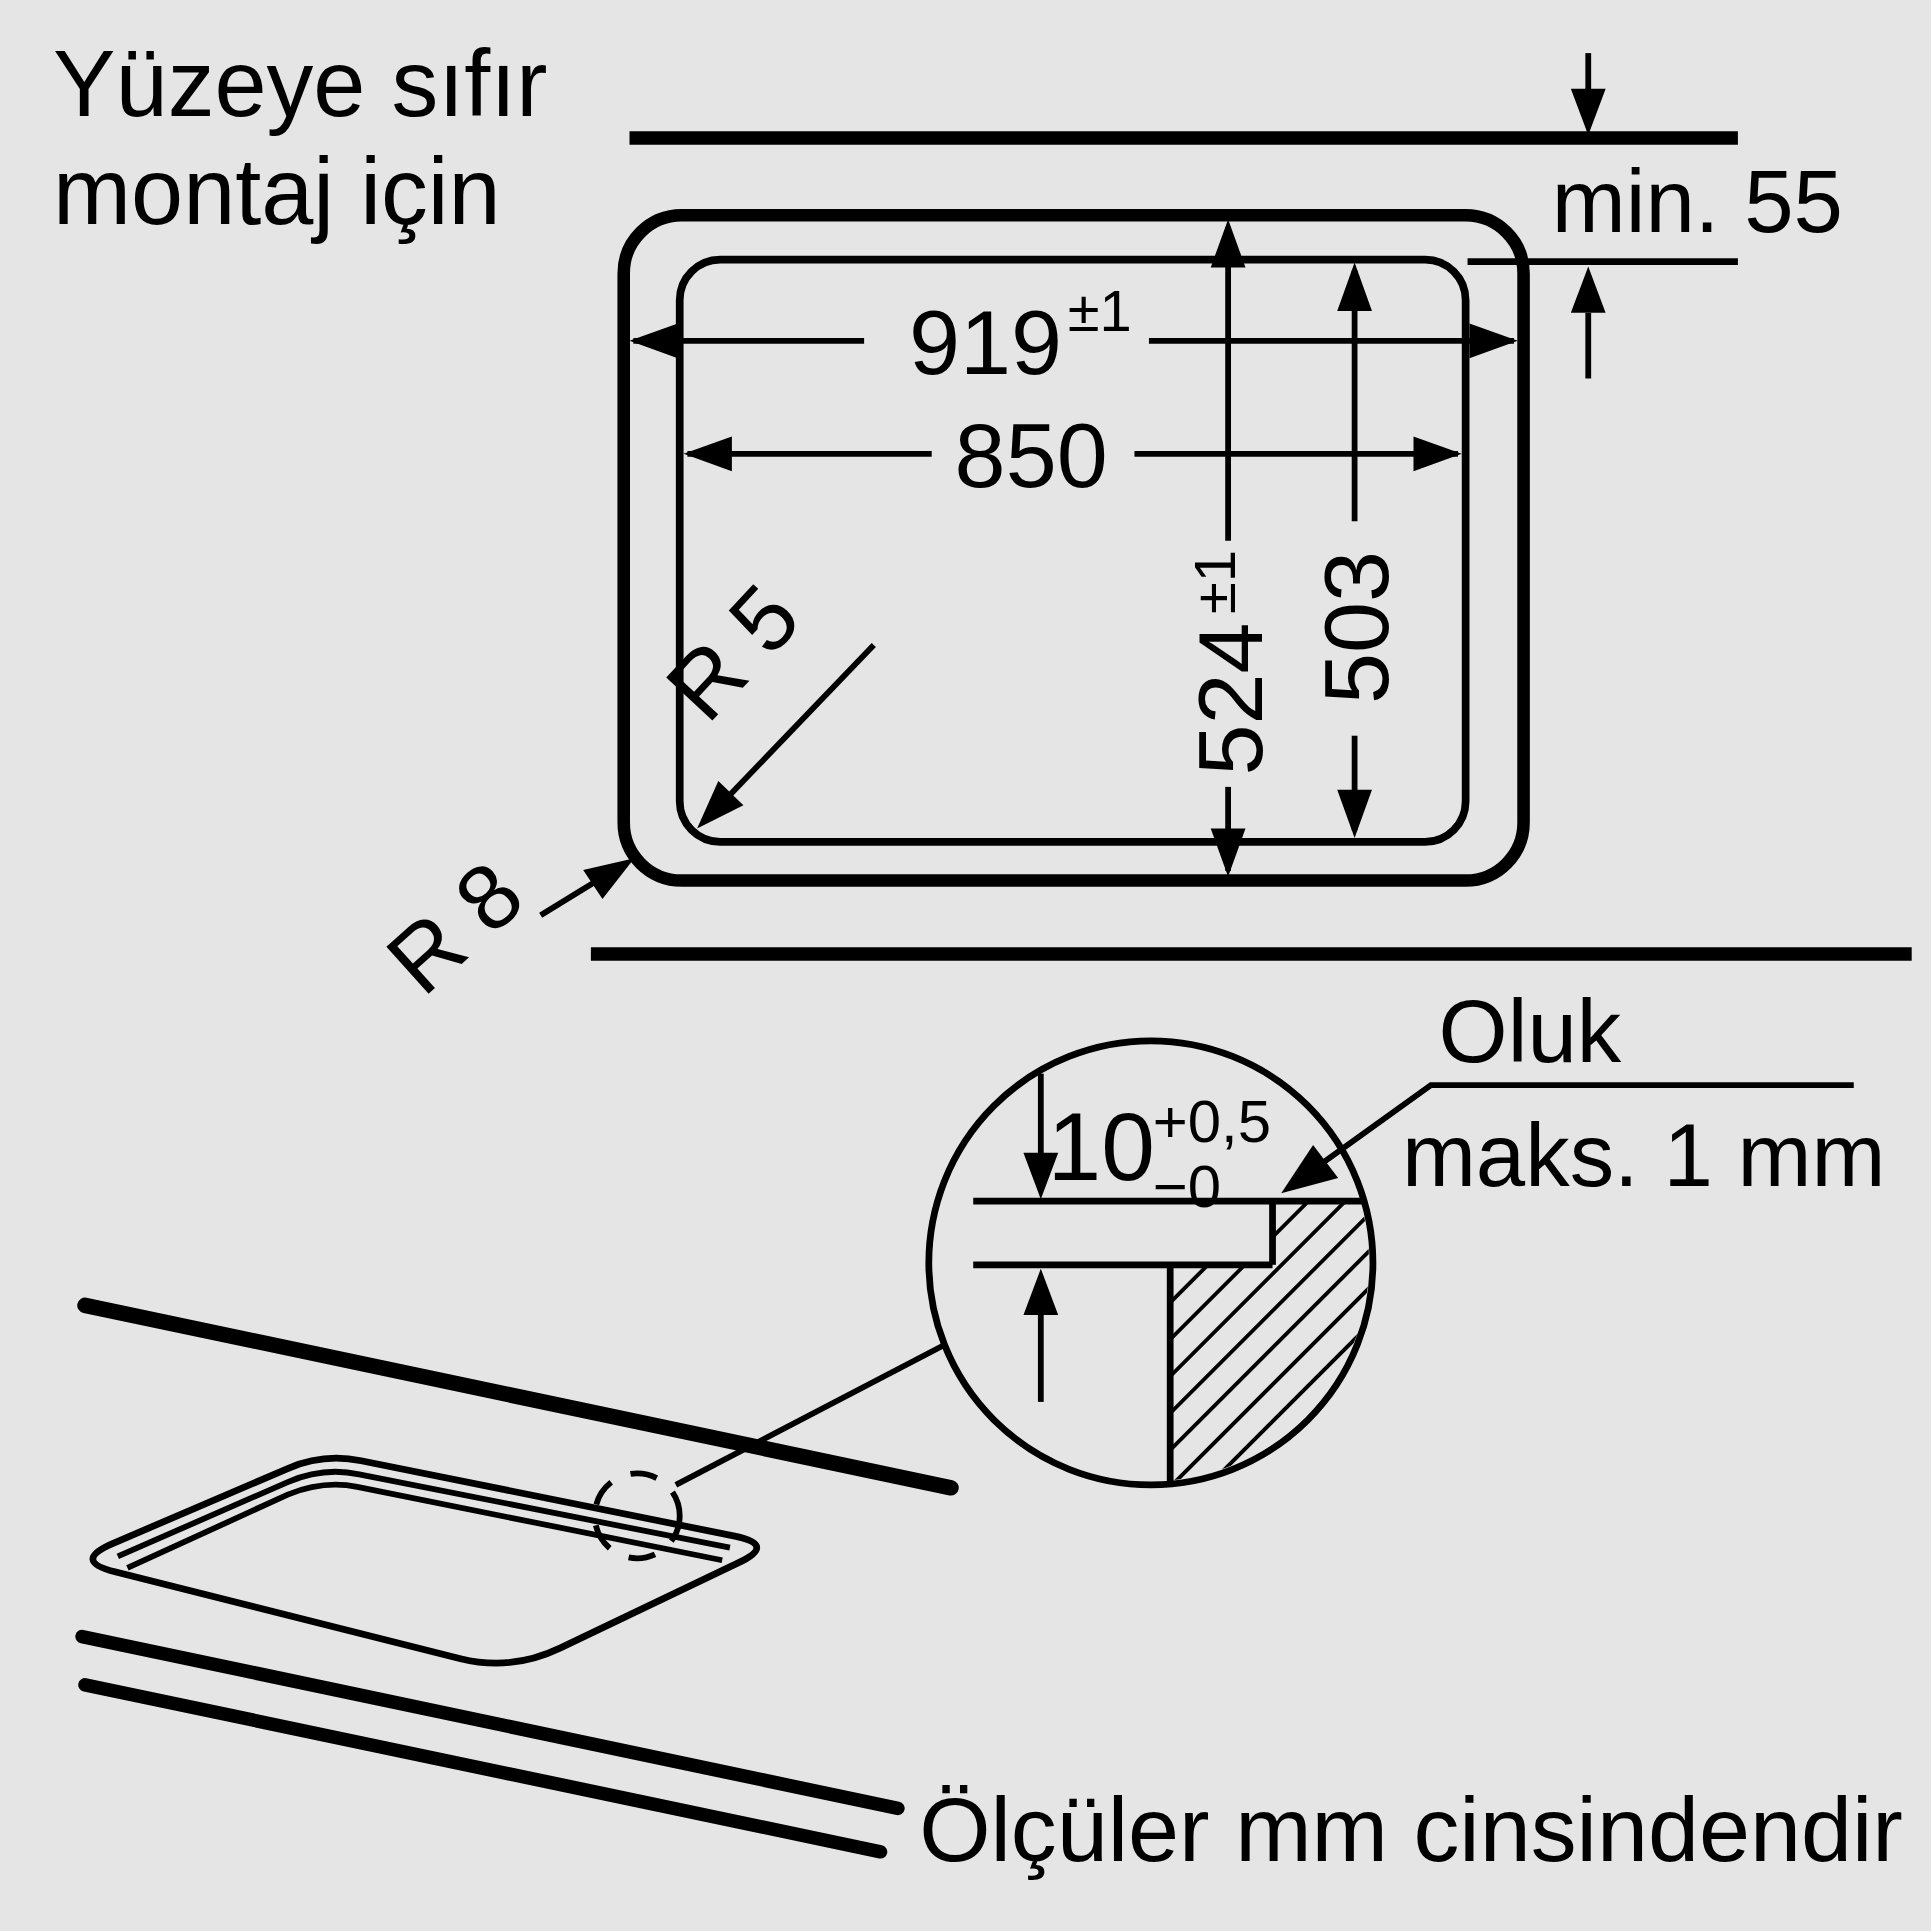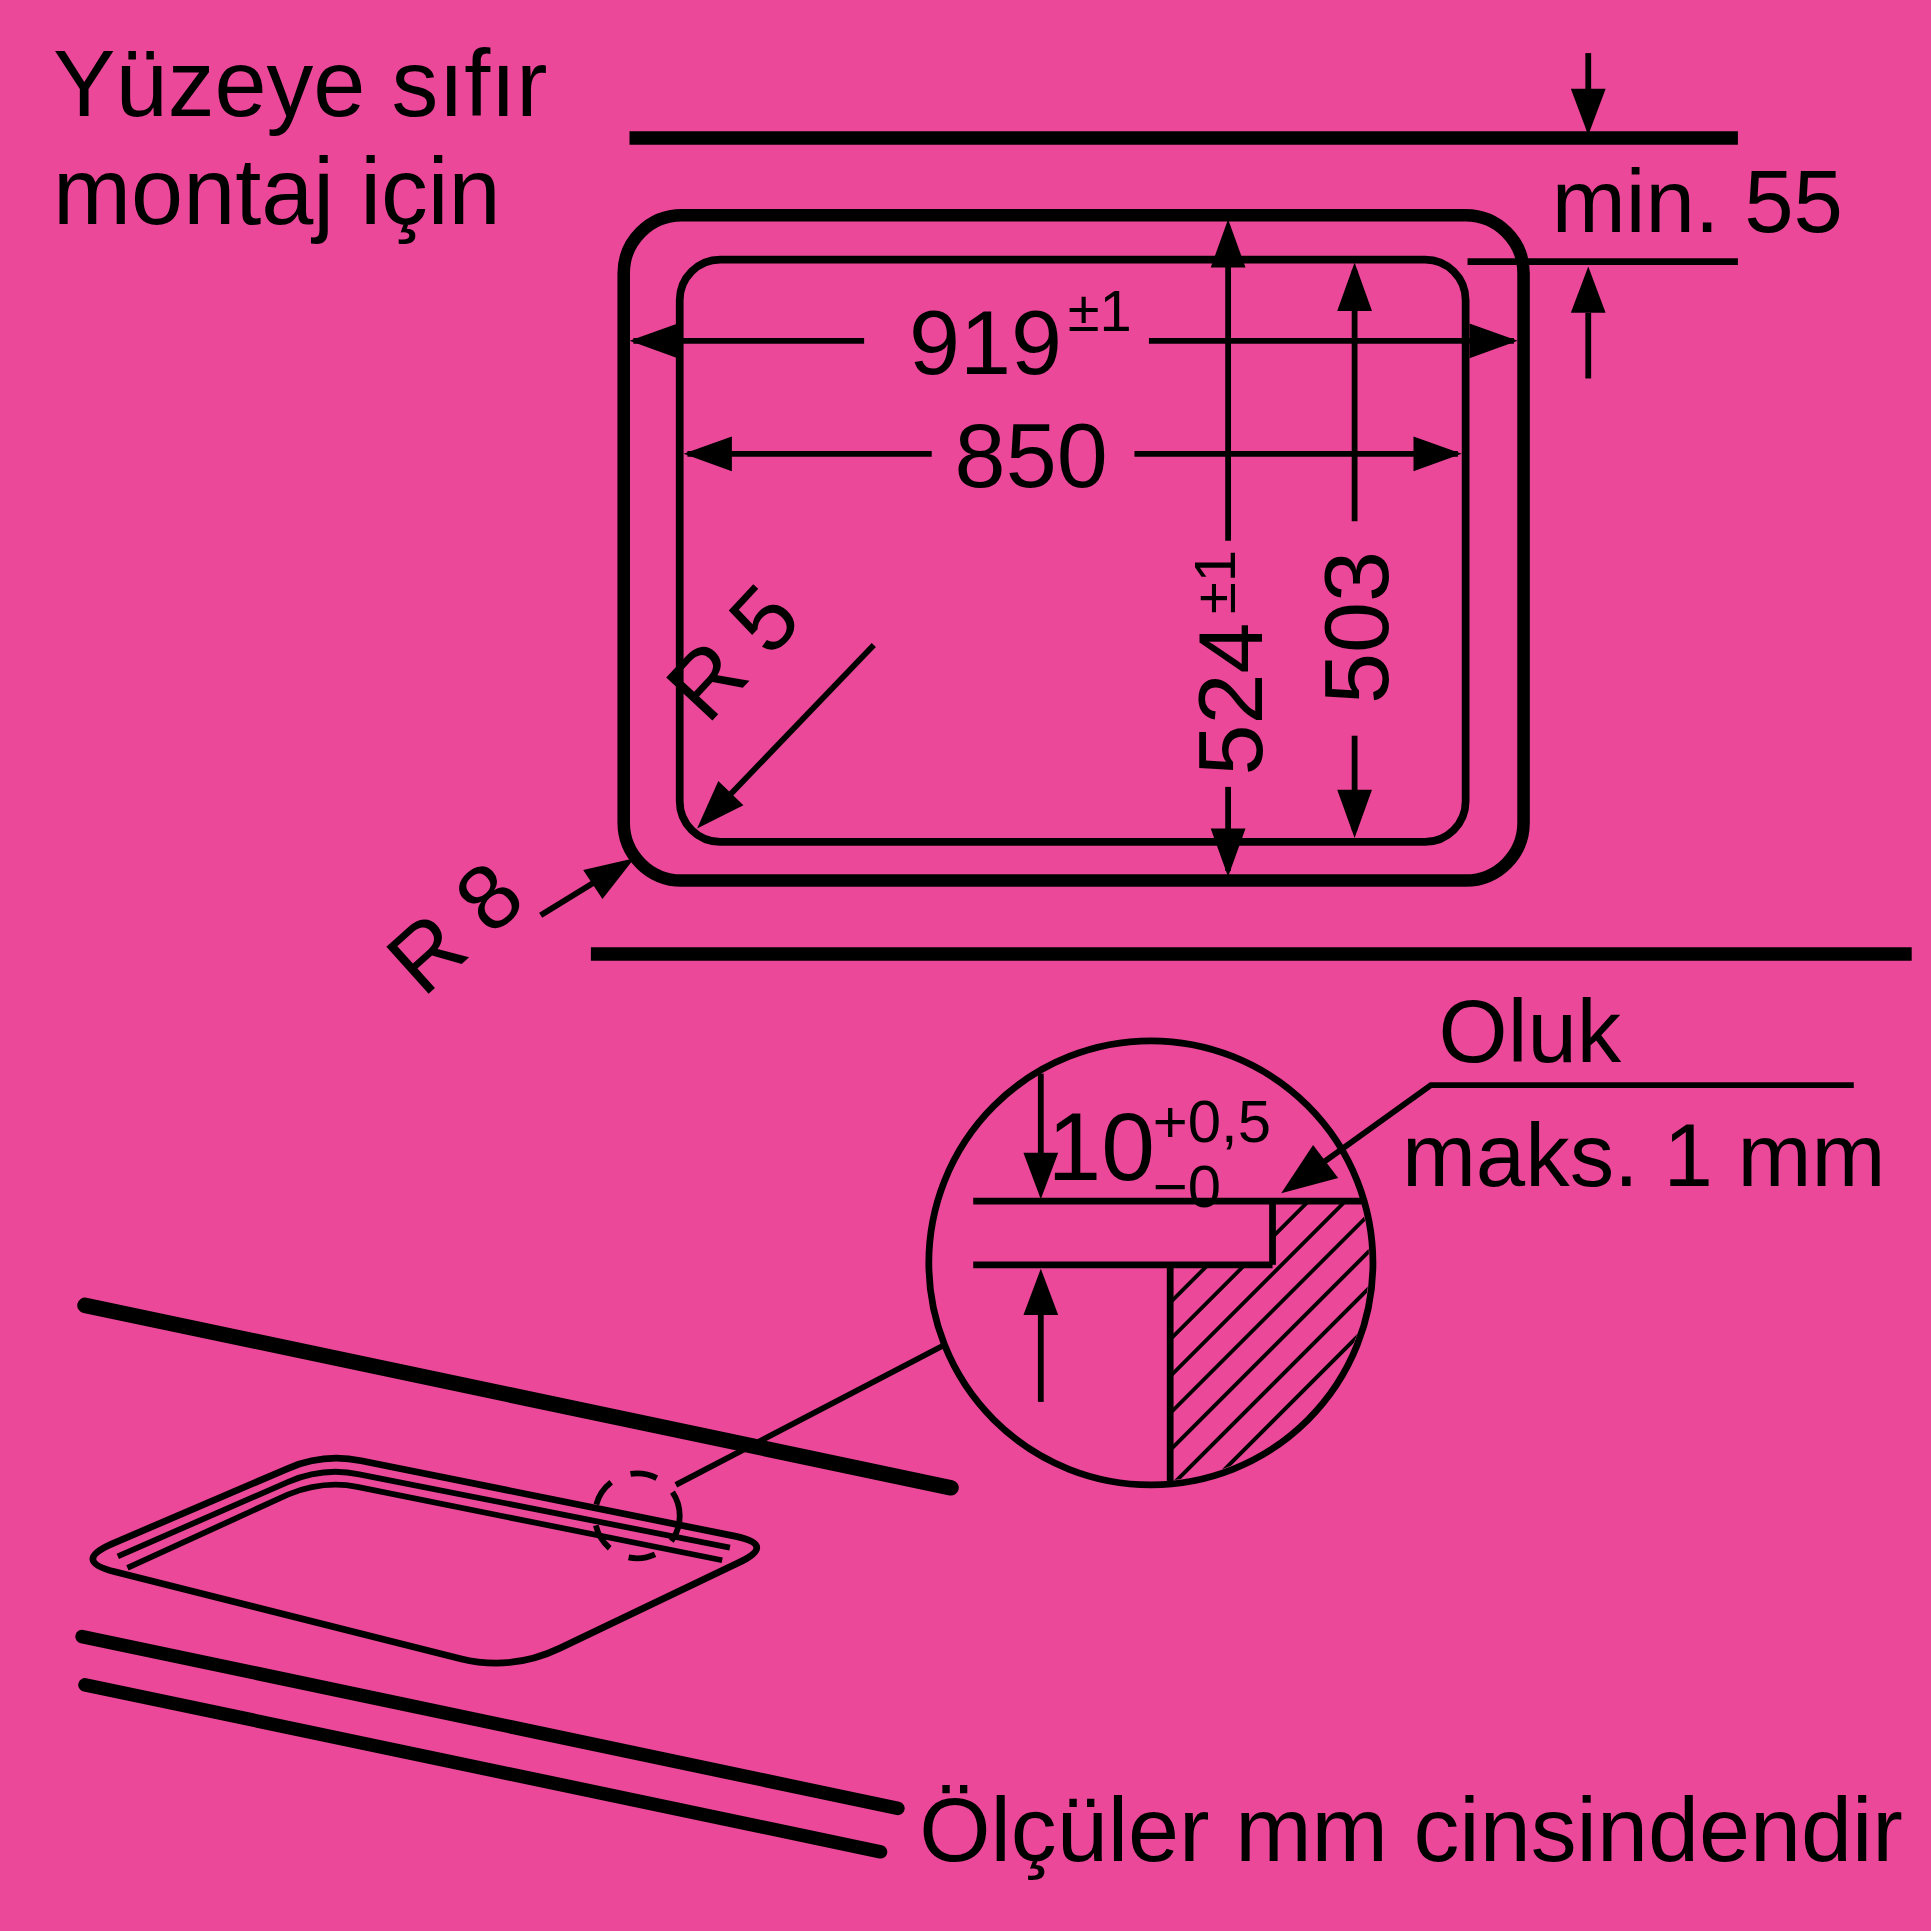--- a/index.html
+++ b/index.html
@@ -1,16 +1,16 @@
 <!DOCTYPE html>
 <html><head>
 <meta charset="utf-8">
 <style>
   html,body{margin:0;padding:0;background:#ffffff;}
-  .page{width:1931px;height:1931px;position:relative;background:#ec4899;}
+  .page{width:1931px;height:1931px;position:relative;background:#e5e5e5;}
   svg{display:block;}
   text{font-family:"Liberation Sans", sans-serif;fill:#000;}
   .t-title{font-size:97px;}
   .t-dim{font-size:95px;}
   .t-dim-sm{font-size:60px;}
   .t-min{font-size:92px;}
   .t-ten{font-size:100px;}
   .t-tol{font-size:62px;}
   .t-note{font-size:92px;}
   .t-footer{font-size:95px;}

